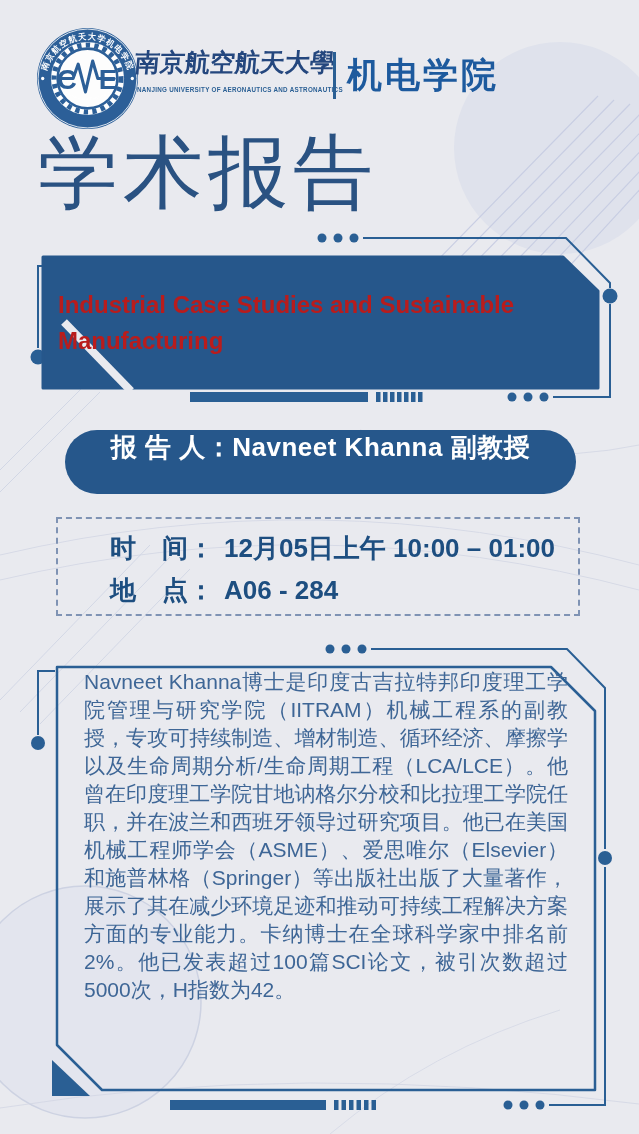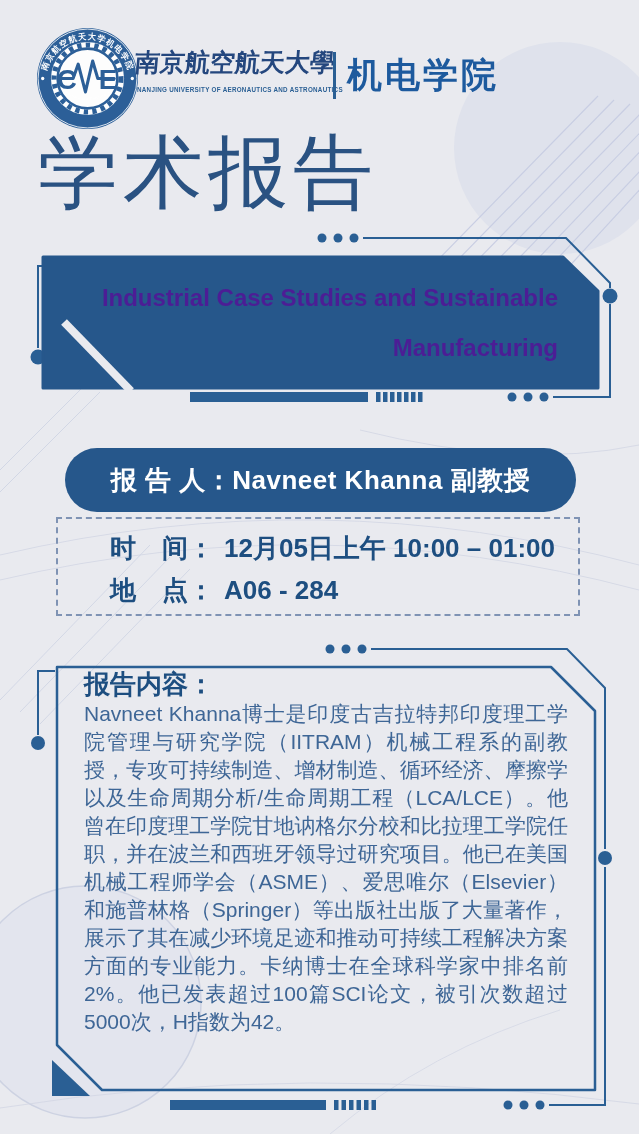--- a/index.html
+++ b/index.html
@@ -34,28 +34,28 @@
 
   
   .poster-title{
     left:38px;top:120px;font-size:80px;font-weight:400;
     letter-spacing:5px;color:#2a5282;white-space:nowrap;
   }
 
   
   .banner-text{
     left:58px;top:257px;width:500px;height:131px;
-    display:flex;align-items:center;justify-content:center;text-align:right;
-    font-size:24px;line-height:50px;font-weight:bold;color:#4c1d95;
+    display:flex;align-items:center;justify-content:center;text-align:left;
+    font-size:24px;line-height:36px;font-weight:bold;color:#b91c1c;
   }
 
   
   .pill{
-    left:65px;top:448px;width:511px;height:64px;border-radius:33px;
-    background:#26578b;display:flex;align-items:center;justify-content:center;
+    left:65px;top:430px;width:511px;height:64px;border-radius:33px;
+    background:#26578b;display:flex;align-items:flex-start;justify-content:center;
     font-size:26px;font-weight:bold;color:#ffffff;letter-spacing:.5px;white-space:nowrap;
   }
 
   
   .schedule{
     left:56px;top:517px;width:524px;height:99px;
     border:2px dashed #7f93b4;padding:8px 0 0 52px;
   }
   .sched-row{line-height:42px;font-size:26px;font-weight:bold;color:#1d4e80;white-space:nowrap;}
   .sched-row .val{margin-left:10px;}
@@ -201,17 +201,16 @@
   <div class="abs schedule">
     <div class="sched-row">
       <span class="lbl">时　间：</span><span class="val">12月05日上午 10:00 – 01:00</span>
     </div>
     <div class="sched-row">
       <span class="lbl">地　点：</span><span class="val">A06 - 284</span>
     </div>
   </div>
 
   <div class="abs content-text">
-    <h2 class="sec-head">报告内容：</h2>
     <p class="sec-body">Navneet Khanna博士是印度古吉拉特邦印度理工学院管理与研究学院（IITRAM）机械工程系的副教授，专攻可持续制造、增材制造、循环经济、摩擦学以及生命周期分析/生命周期工程（LCA/LCE）。他曾在印度理工学院甘地讷格尔分校和比拉理工学院任职，并在波兰和西班牙领导过研究项目。他已在美国机械工程师学会（ASME）、爱思唯尔（Elsevier）和施普林格（Springer）等出版社出版了大量著作，展示了其在减少环境足迹和推动可持续工程解决方案方面的专业能力。卡纳博士在全球科学家中排名前2%。他已发表超过100篇SCI论文，被引次数超过5000次，H指数为42。</p>
   </div>
 
 </div>
 
 </body></html>

